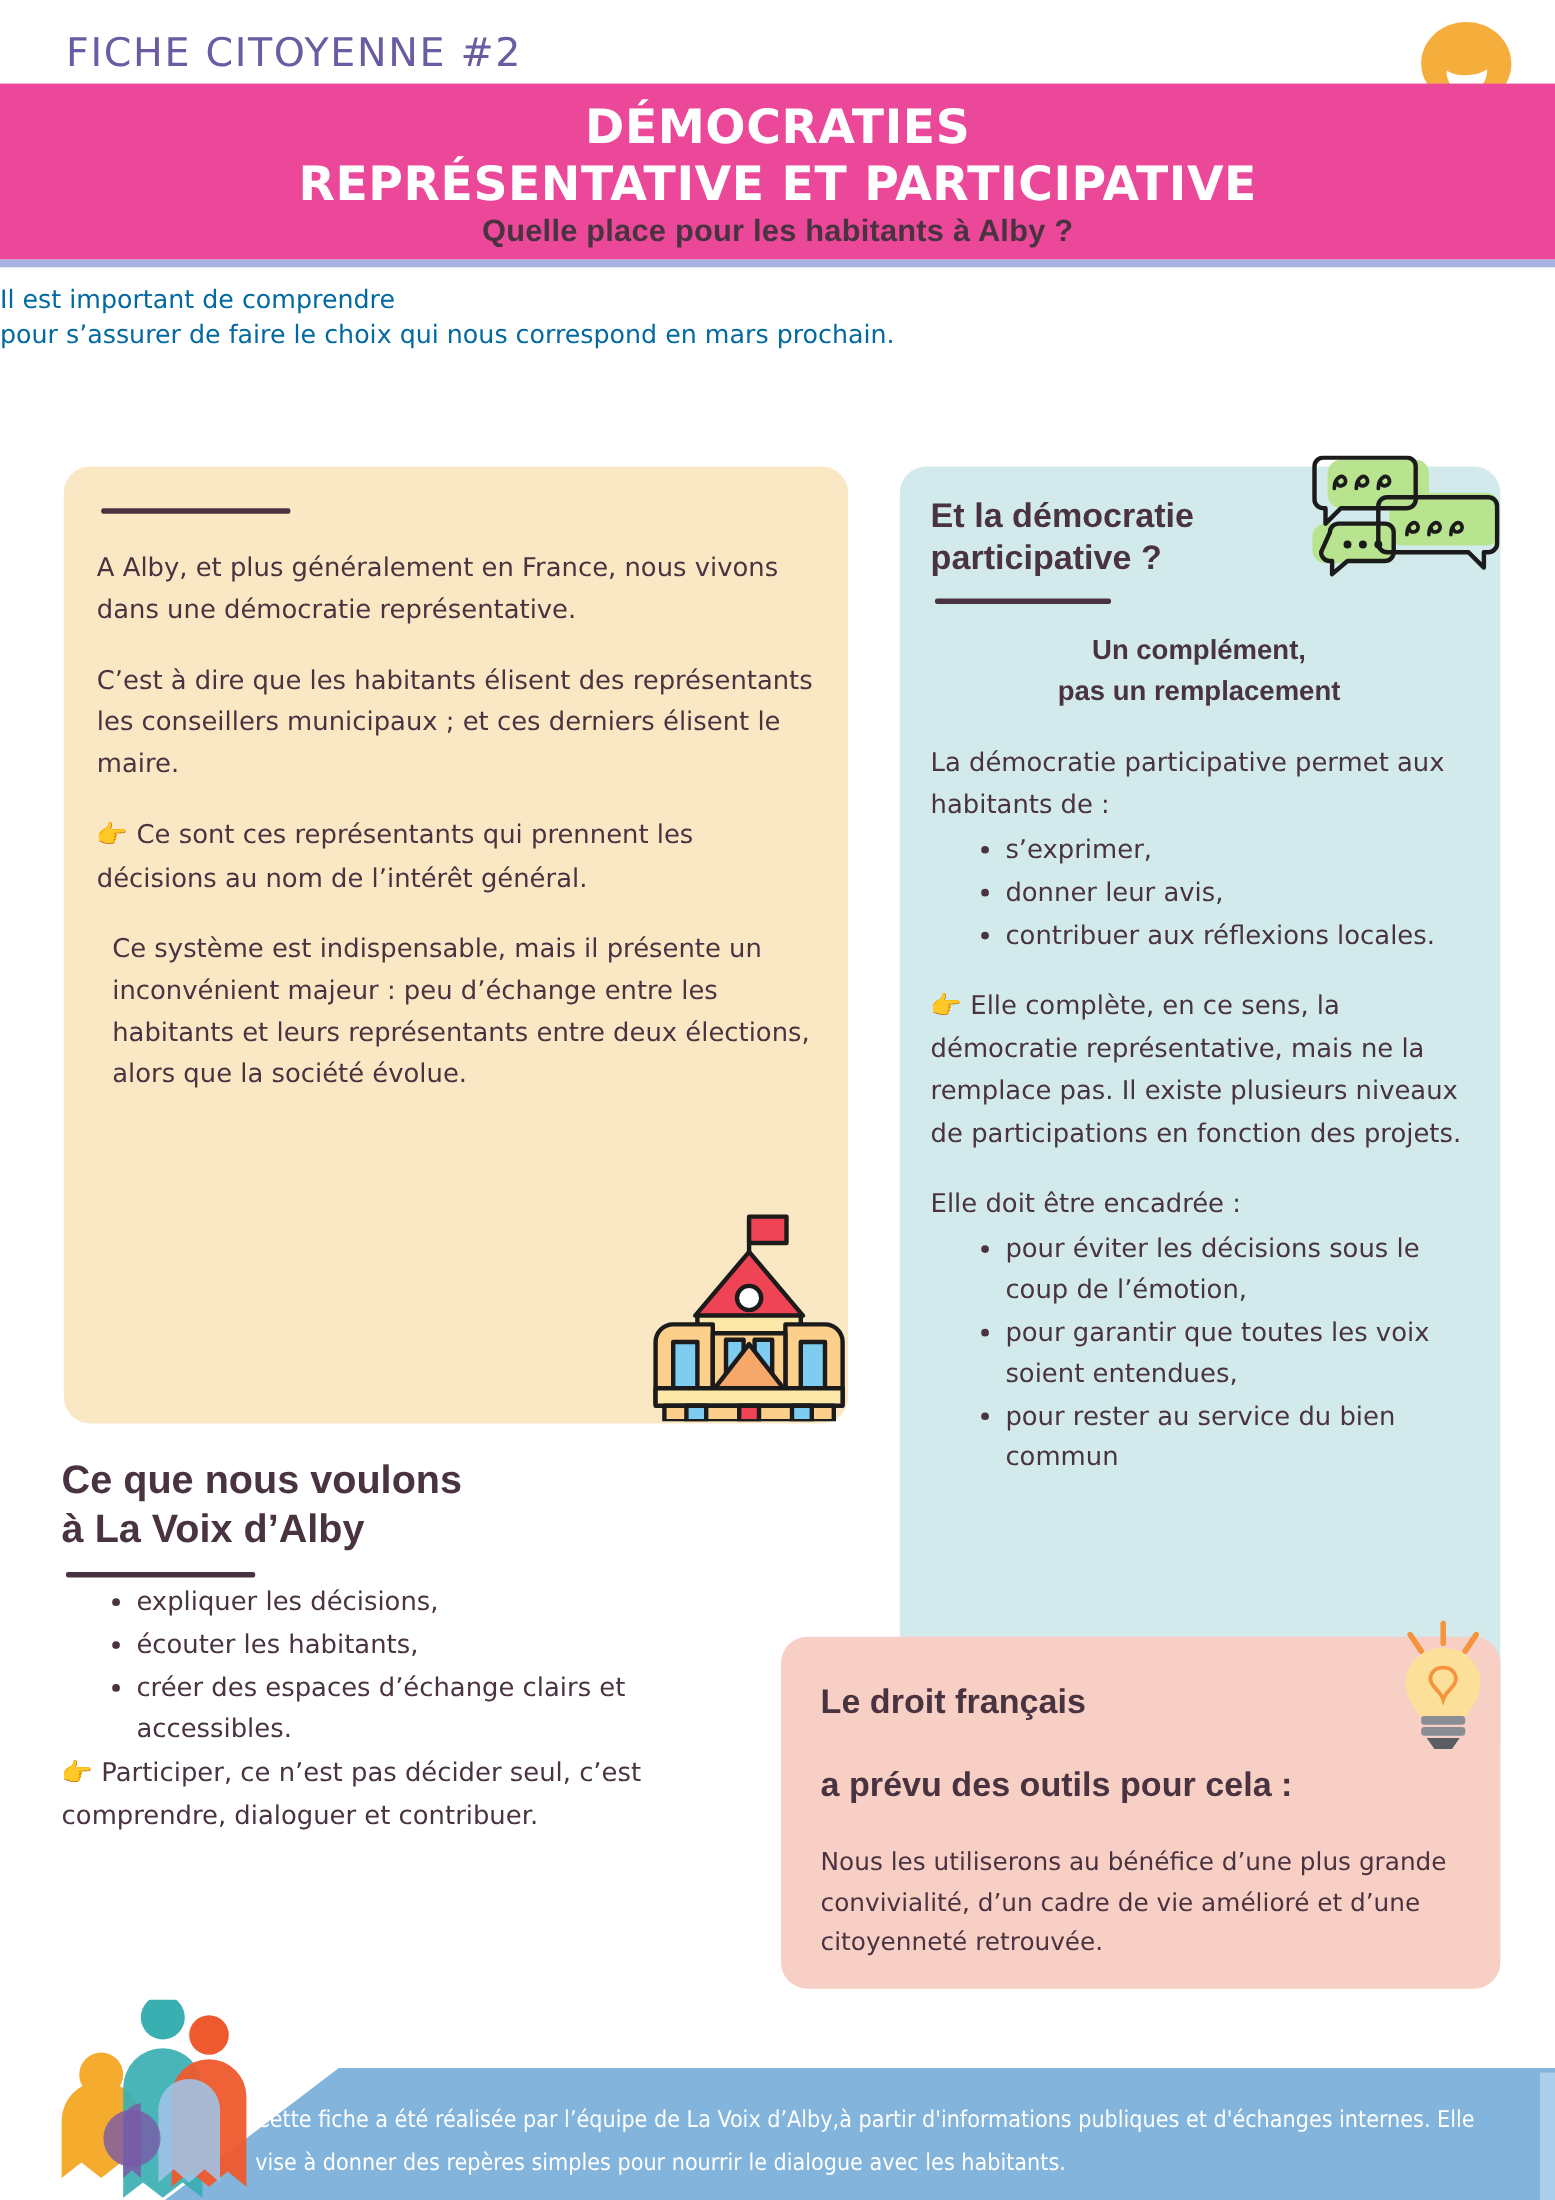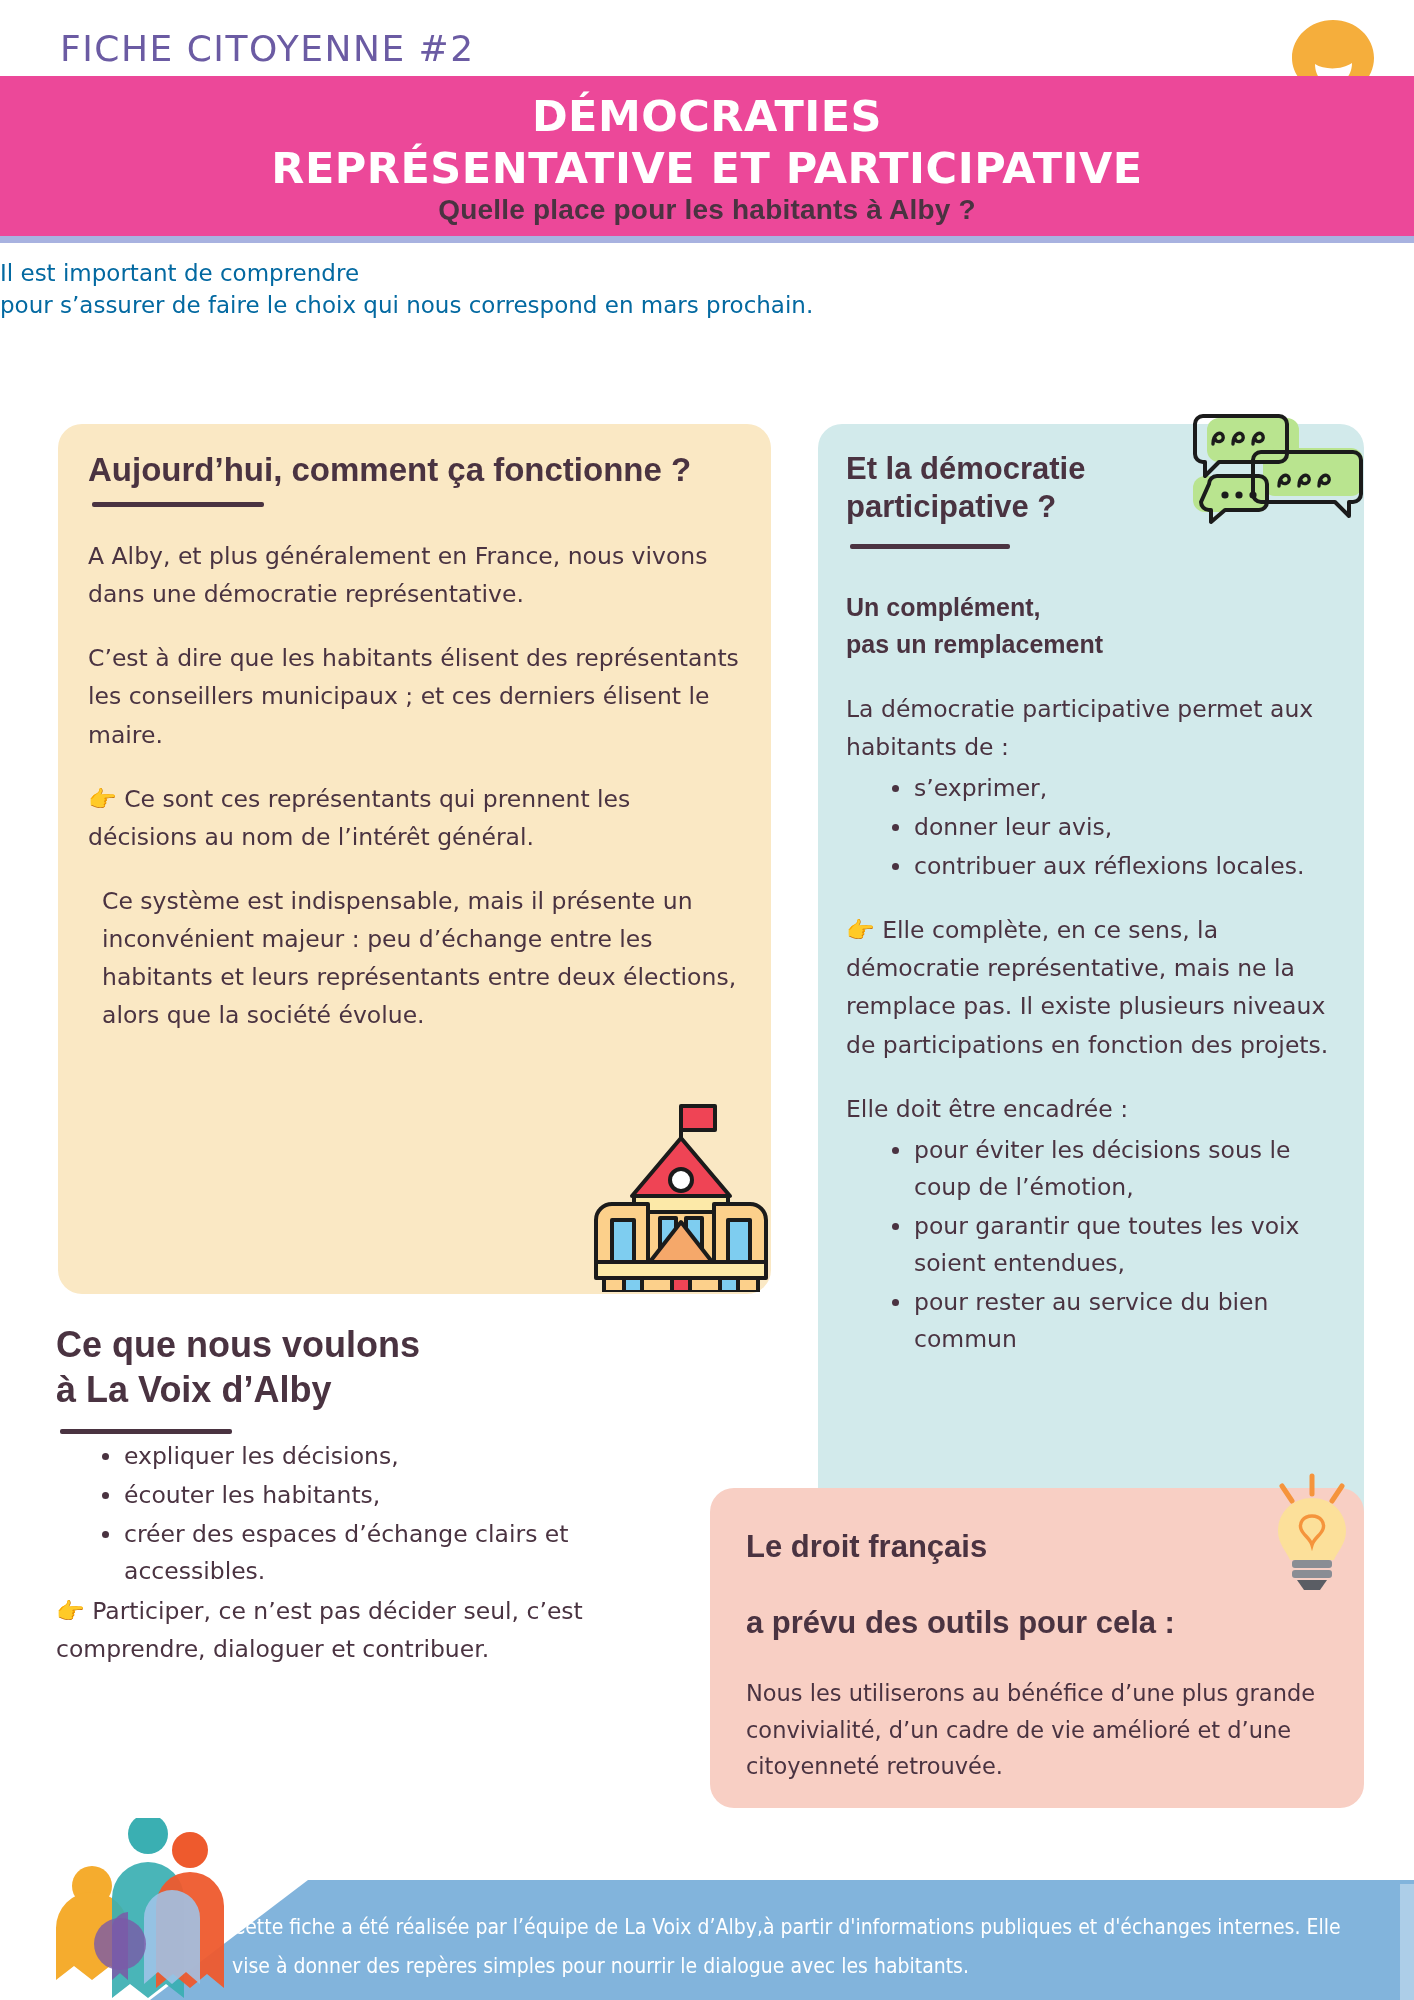--- a/index.html
+++ b/index.html
@@ -148,24 +148,25 @@
     margin: 0;
     font-family: "DejaVu Sans", sans-serif;
   }
   .body-txt.p {
     margin-top: 26px;
   }
   .body-txt.p0 {
     margin-top: 30px;
   }
   .center-bold {
+    text-align: center;
     font-size: 25px;
     font-weight: 700;
     line-height: 1.5;
-    margin-top: 40px;
+    margin-top: 24px;
     color: #4a3341;
   }
   .hand {
     color: #f7c948;
     font-size: 23px;
   }
   ul.blist {
     margin: 4px 0 0 0;
     padding-left: 46px;
     list-style: none;
@@ -273,21 +274,20 @@
   <div class="header-sub">Quelle place pour les habitants à Alby ?</div>
 </div>
 <div class="header-band-shadow"></div>
 
 <div class="intro">
   <div>Il  est important de comprendre</div>
   <div>pour s’assurer de faire le choix qui nous correspond en mars prochain.</div>
 </div>
 
 <div class="card card-orange">
-  <h2 class="card-h big">Aujourd’hui, comment ça fonctionne ?</h2>
   <div class="rule w-orange"></div>
   <p class="body-txt p0">A Alby, et plus généralement en France, nous vivons dans une démocratie représentative.</p>
   <p class="body-txt p">C’est à dire que les habitants élisent des représentants  les conseillers municipaux ; et ces derniers élisent le maire.</p>
   <p class="body-txt p"><span class="hand">👉</span> <span>Ce sont ces représentants qui prennent les décisions au nom de l’intérêt général.</span></p>
   <p class="body-txt p" style="padding-left:14px;">Ce système est indispensable, mais il présente un inconvénient majeur : peu d’échange entre les habitants et leurs représentants entre deux élections, alors que la société évolue.</p>
 </div>
 
 <svg class="ill-cityhall" viewBox="0 0 182 196">
   <g stroke="#1b1b1b" stroke-width="4" stroke-linejoin="round">
 

